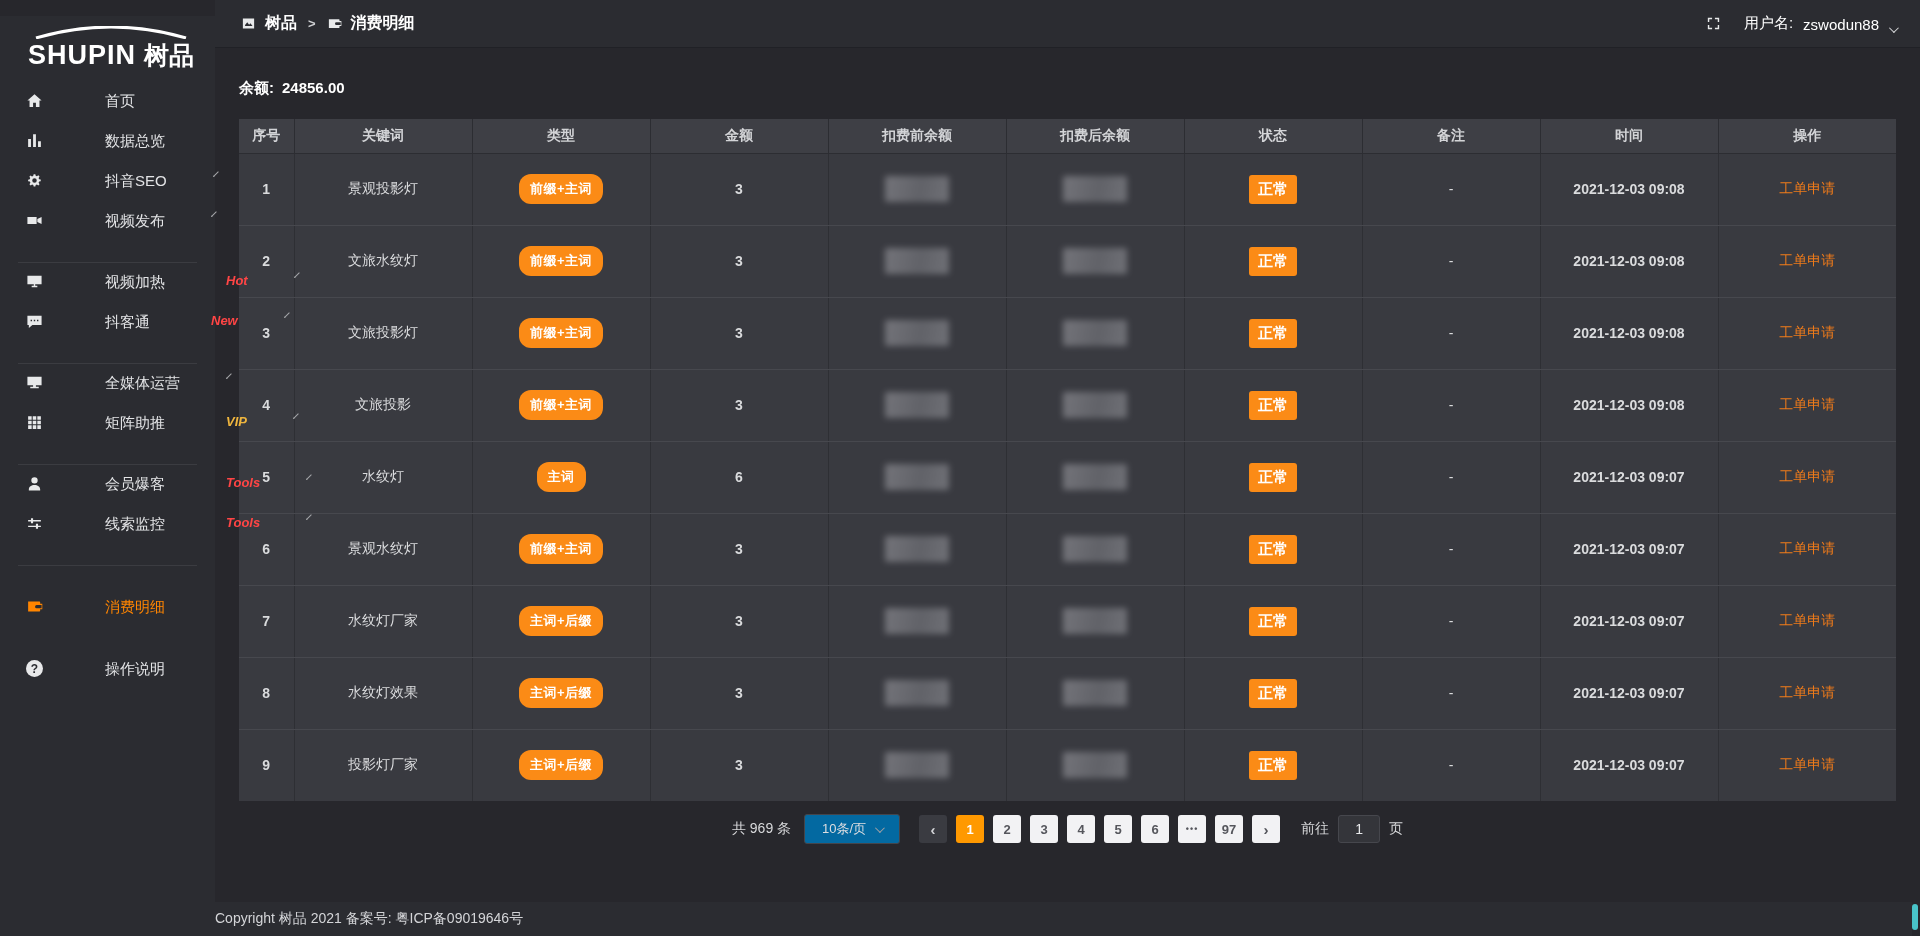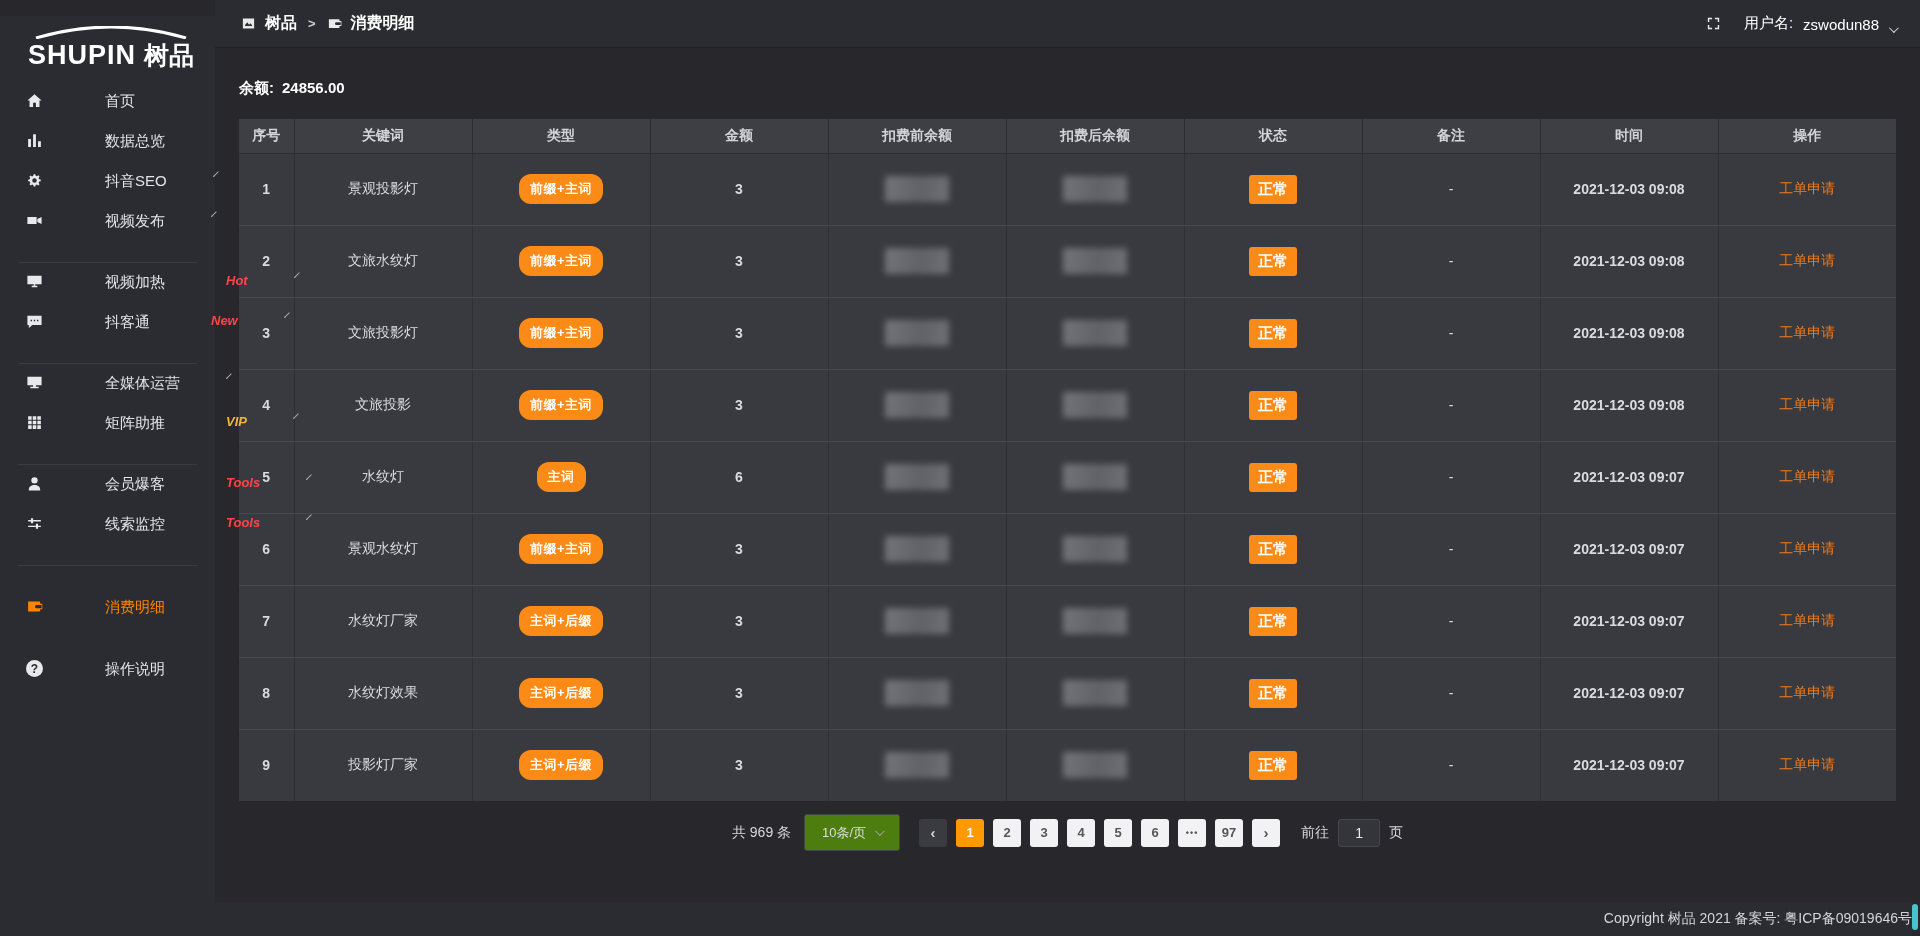--- a/index.html
+++ b/index.html
@@ -55,31 +55,31 @@
   .num { font-size:14px; font-weight:600; color:#e4e5e7; }
   .badge-type { display:inline-block; background:#fb8b16; color:#fff; font-size:13px; font-weight:600; padding:6px 11px; border-radius:12px; letter-spacing:.5px; }
   .badge-status { display:inline-block; background:#fb8b16; color:#fff; font-size:15px; font-weight:600; padding:5px 9px; border-radius:3px; }
   .redact { width:64px; height:26px; margin:0 auto; border-radius:2px; background:linear-gradient(100deg,#9b9ba1 0%,#7c7d83 55%,#94959b 100%); filter:blur(3px); opacity:.6; }
   .time-cell { font-size:15px; font-weight:600; color:#ecedef; }
   .action-link { color:#ef7b1a; font-size:14px; cursor:pointer; }
 
   
   .pager { margin-top:13px; display:flex; align-items:center; justify-content:center; gap:9px; }
   .pg-total { font-size:14px; color:#d8d9db; margin-right:4px; }
-  .pg-size { width:96px; height:37px; background:#4d7c0f; border:1px solid #44454b; border-radius:3px; color:#dcdde0; font-size:13px; display:flex; align-items:center; justify-content:center; gap:9px; cursor:pointer; margin-right:10px; }
+  .pg-size { width:96px; height:30px; background:#0369a1; border:1px solid #44454b; border-radius:3px; color:#dcdde0; font-size:13px; display:flex; align-items:center; justify-content:center; gap:9px; cursor:pointer; margin-right:10px; }
   .pg-size .user-caret { border-color:#9fa0a4; }
   .pg-btn { min-width:28px; height:28px; padding:0 5px; border-radius:3px; background:#f2f2f4; color:#55565c; font-size:13px; font-weight:700; display:flex; align-items:center; justify-content:center; cursor:pointer; }
   .pg-btn.dark { background:#3a3b41; color:#d2d3d6; }
   .pg-btn.active { background:#f90; color:#fff; }
   .pg-arrow { font-size:15px; line-height:1; }
   .pg-goto { display:flex; align-items:center; gap:9px; margin-left:12px; font-size:14px; color:#d8d9db; }
   .pg-input { width:42px; height:28px; background:#34353a; border:1px solid #46474d; border-radius:3px; color:#e8e9eb; font-size:14px; text-align:center; outline:none; font-family:inherit; }
 
   
-  .footer { position:absolute; left:215px; right:8px; bottom:0; height:34px; background:#2b2c31; display:flex; align-items:center; justify-content:flex-end; font-size:14px; color:#d4d5d8; }
+  .footer { position:absolute; left:215px; right:8px; bottom:0; height:34px; background:#2b2c31; display:flex; align-items:center; justify-content:flex-start; font-size:14px; color:#d4d5d8; }
   .scroll-thumb { position:absolute; right:2px; bottom:6px; width:6px; height:26px; background:#49c4c9; border-radius:3px; z-index:5; }
 </style>
 </head>
 <body>
 
 <div class="app">
 
   <aside class="sidebar">
     <div class="logo">
       <svg class="logo-arc" width="158" height="13" viewBox="0 0 158 13">

